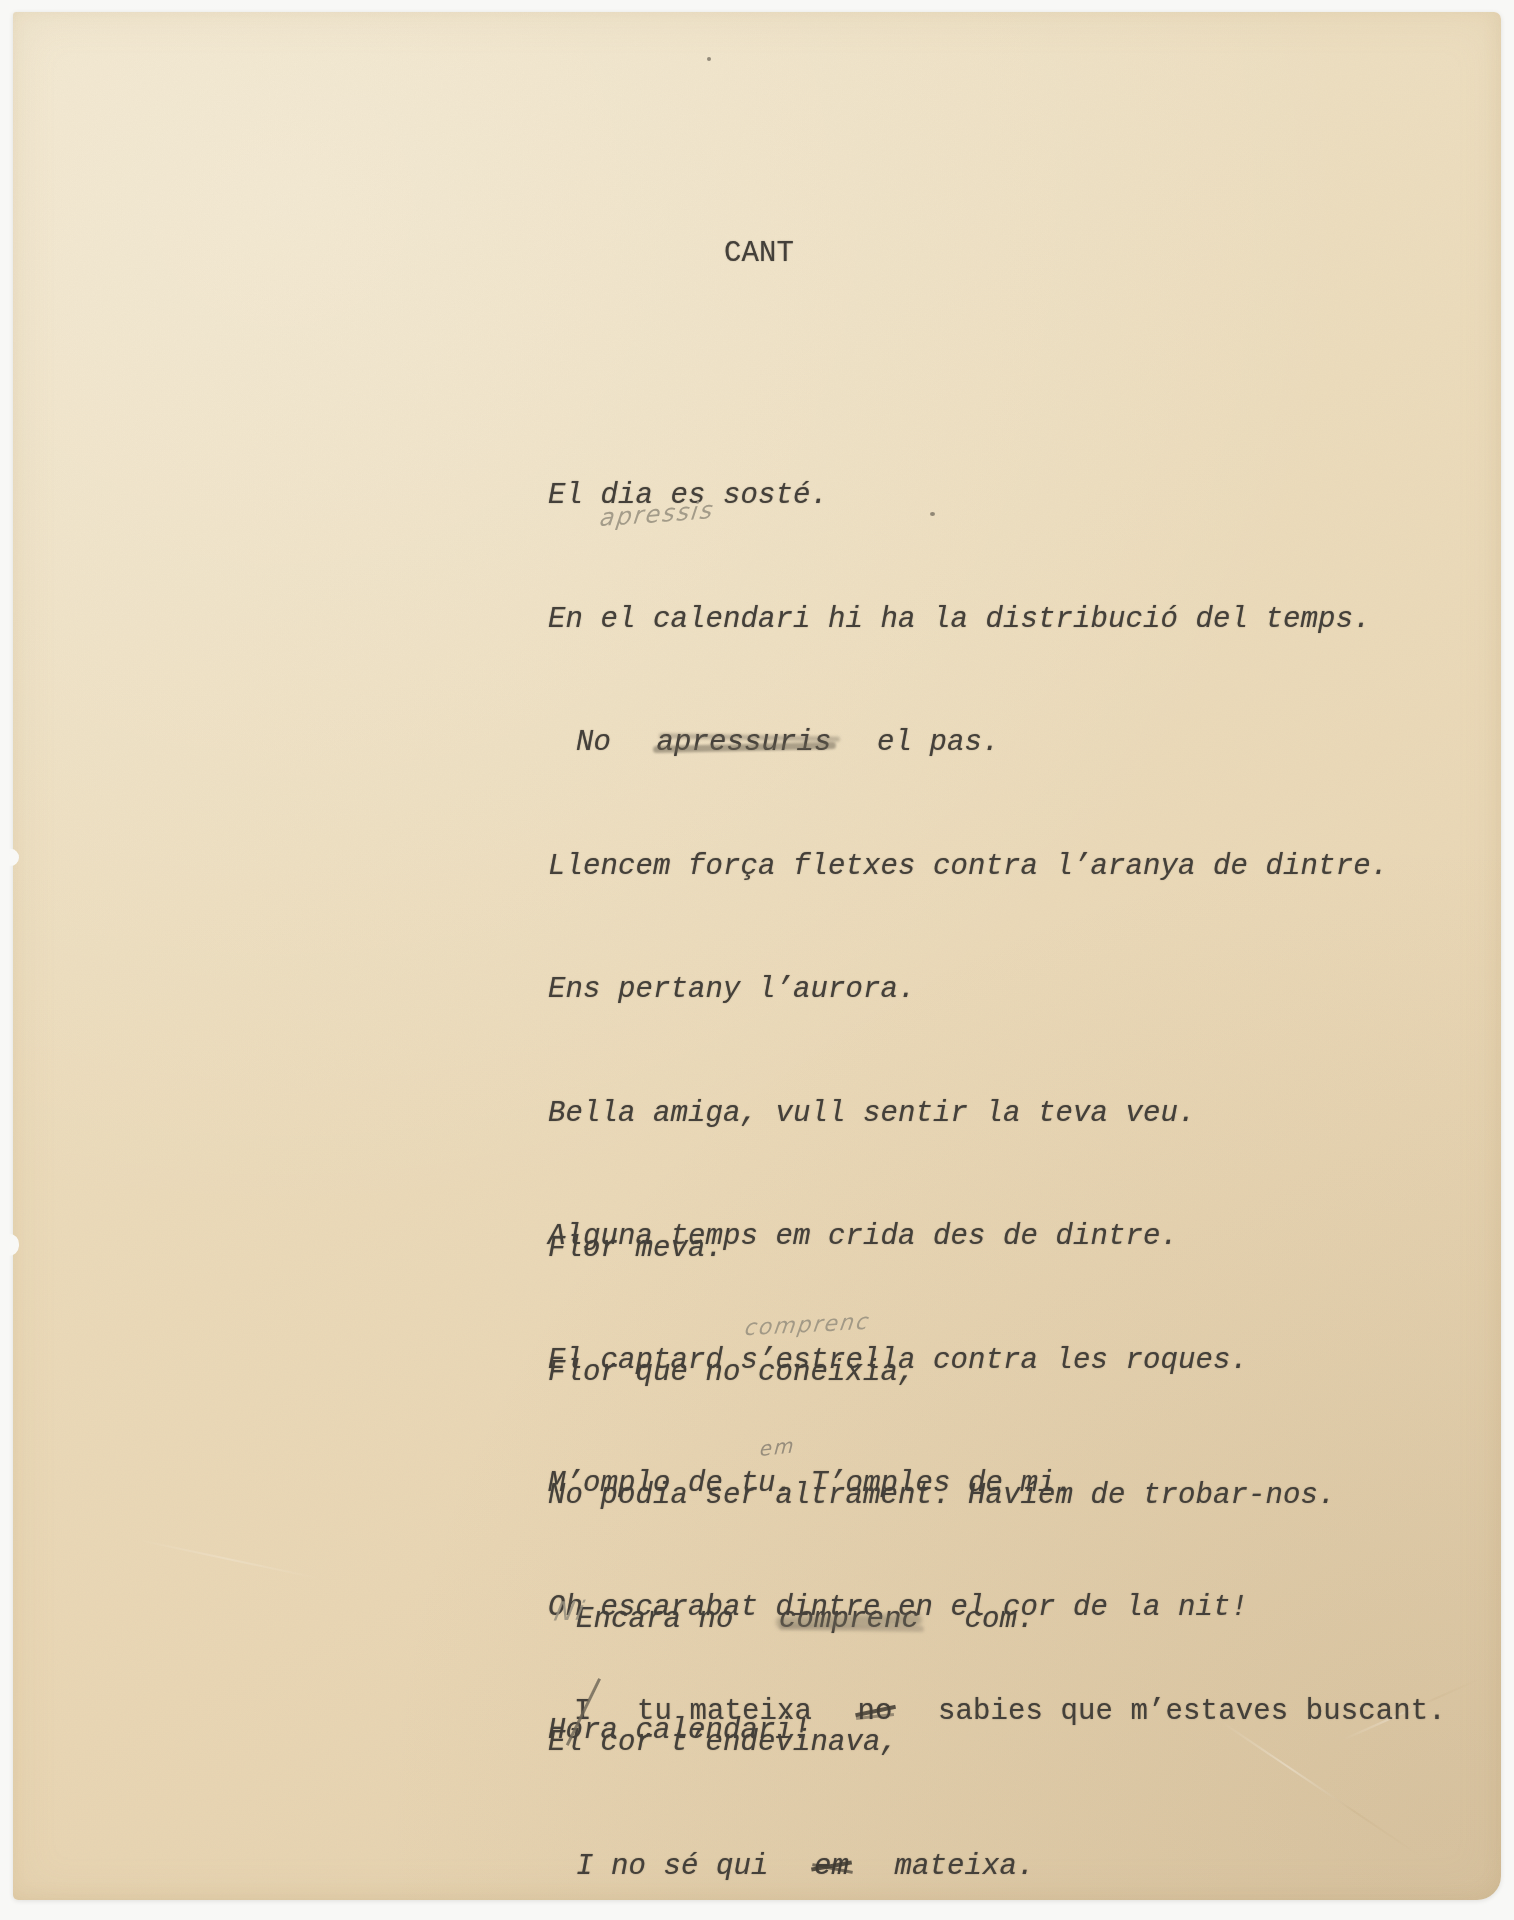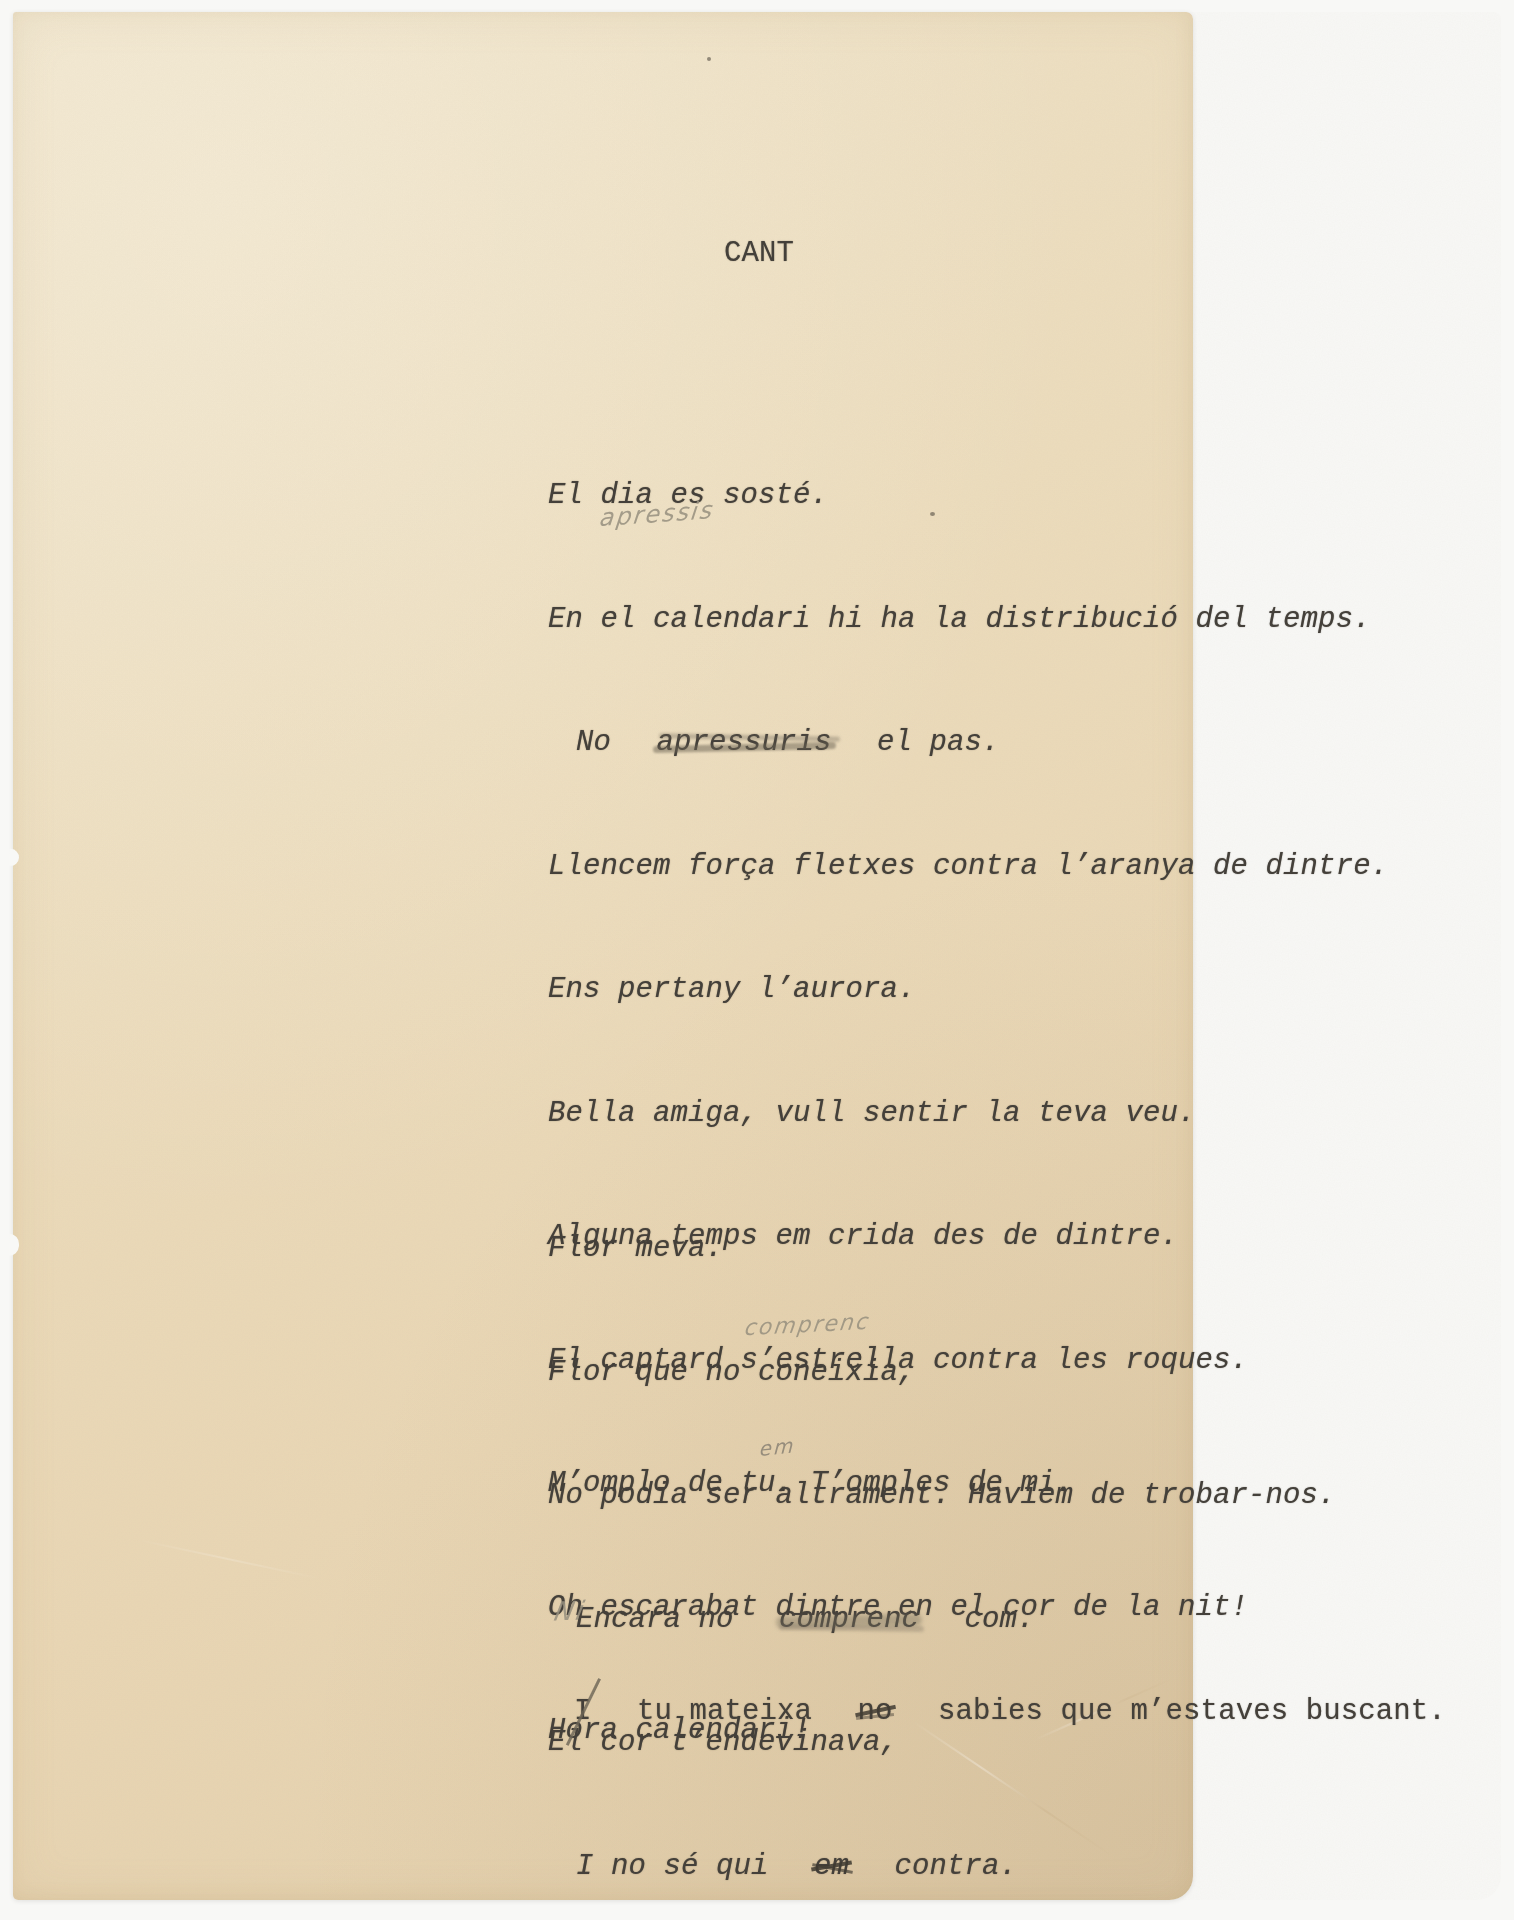--- a/index.html
+++ b/index.html
@@ -9,21 +9,21 @@
     --backdrop:#f8f8f6;
   }
   html,body{margin:0;padding:0;}
   body{
     width:1514px;height:1920px;
     background:var(--backdrop);
     position:relative;overflow:hidden;
     font-family:"Liberation Sans",sans-serif;
   }
   .paper{
-    position:absolute;left:13px;top:12px;width:1180px;height:1888px;
+    position:absolute;left:13px;top:12px;width:1488px;height:1888px;
     background:
       radial-gradient(120% 90% at 18% 10%, rgba(255,252,242,0.30), rgba(255,252,242,0) 60%),
       radial-gradient(130% 95% at 96% 96%, rgba(125,95,52,0.12), rgba(125,95,52,0) 55%),
       linear-gradient(155deg,#efe3c9 0%,#ecdcbc 38%,#e9d6b4 68%,#e3cfac 100%);
     border-radius:3px 7px 24px 5px;
     box-shadow:0 1px 5px rgba(0,0,0,0.10),
       inset 0 0 46px rgba(190,160,110,0.14),
       inset -3px -4px 16px rgba(160,125,75,0.10);
   }
   .texture{position:absolute;left:0;top:0;pointer-events:none;border-radius:inherit;}
@@ -151,21 +151,21 @@
     <div class="line">Oh escarabat dintre en el cor de la nit!</div>
     <div class="line">Hora calendari!</div>
   </div>
 
   <div class="stanza stanza2 typed">
     <div class="line">Flor meva.</div>
     <div class="line">Flor que no coneixia,</div>
     <div class="line">No podia ser altrament. Havíem de trobar-nos.</div>
     <div class="line"><span>Encara no </span><span class="strike-smudge">comprenc</span><span> com.</span></div>
     <div class="line">El cor t’endevinava,</div>
-    <div class="line"><span>I no sé qui </span><span class="strike-dark">em</span><span> contra.</span></div>
+    <div class="line"><span>I no sé qui </span><span class="strike-dark">em</span><span> mateixa.</span></div>
   </div>
 
   <div class="final-line typed">
     <div class="line"><span class="slash-i">I</span><span> tu mateixa </span><span class="slash-no">no</span><span> sabies que m’estaves buscant.</span></div>
   </div>
 
   <div class="pencil hw-apressis">apressis</div>
   <div class="pencil hw-comprenc">comprenc</div>
   <div class="pencil hw-em">em</div>
   <div class="pencil hw-ni">Ni</div>

